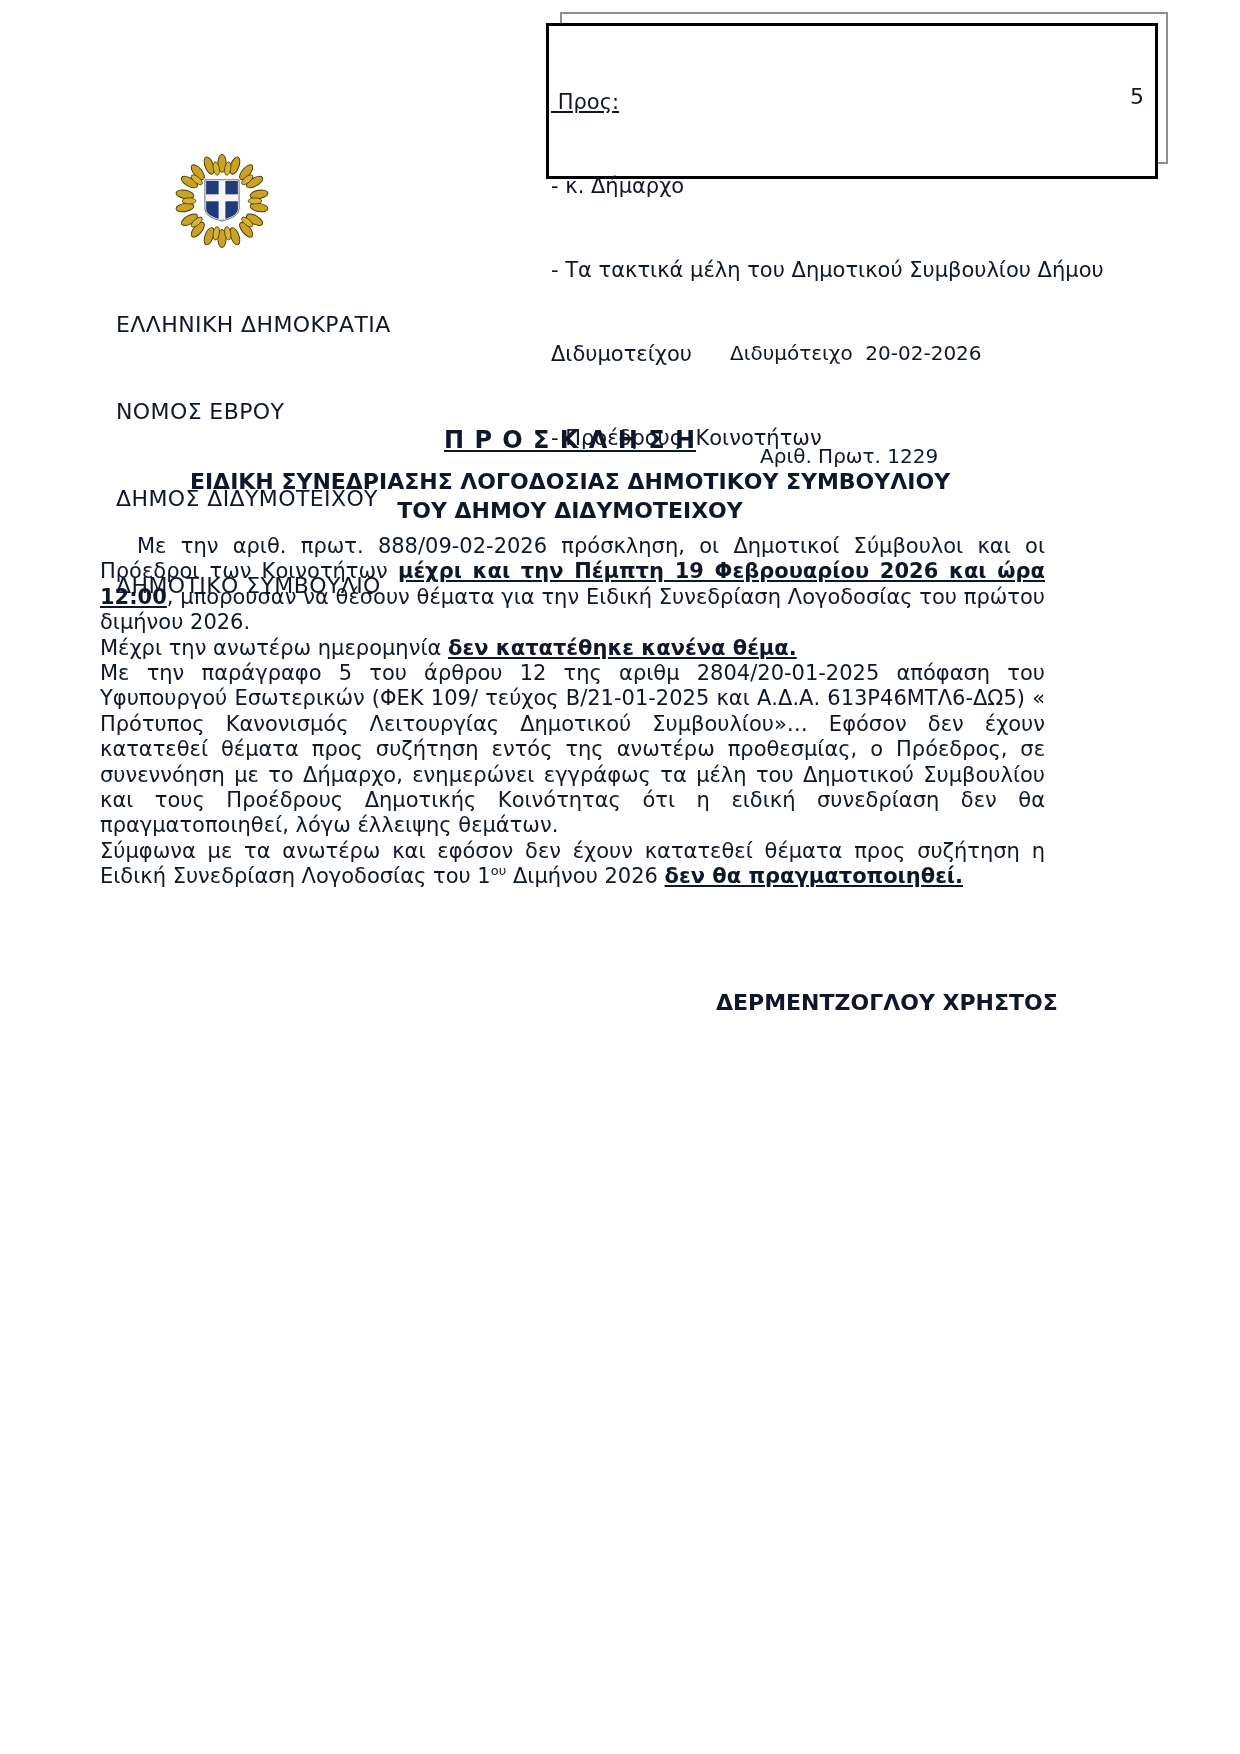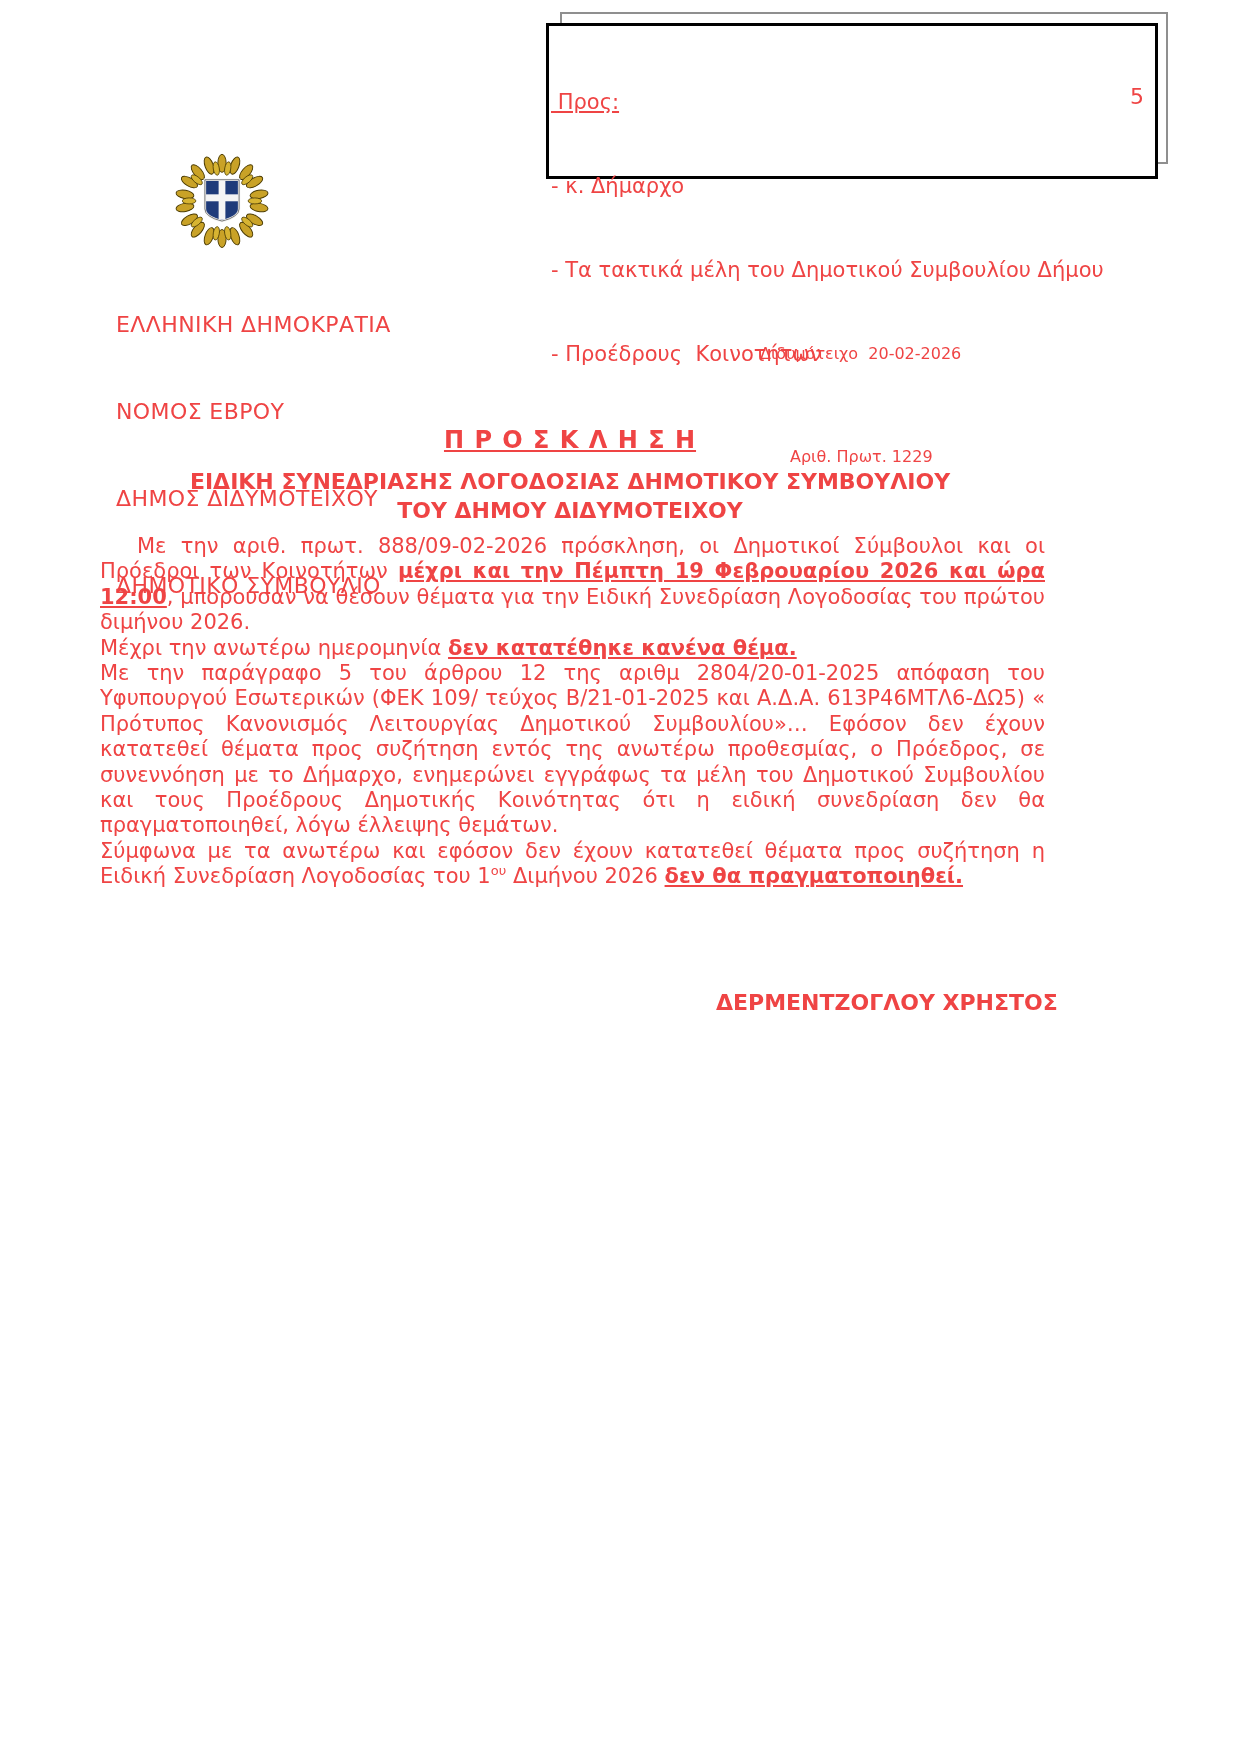--- a/index.html
+++ b/index.html
@@ -2,21 +2,21 @@
 <html lang="el"><head>
 <meta charset="utf-8">
 <style>
   * { margin:0; padding:0; box-sizing:border-box; }
   html,body { background:#ffffff; }
   .page {
     position:relative;
     width:1240px; height:1754px;
     background:#ffffff;
     font-family:"DejaVu Sans", "Liberation Sans", sans-serif;
-    color:#ef4444;
+    color:#0f172a;
     overflow:hidden;
   }
 
   
   .frame-gray {
     position:absolute; left:560px; top:12px;
     width:608px; height:152px;
     border:2px solid #8f8f8f;
     background:transparent;
   }
@@ -43,22 +43,22 @@
 
   
   .agency {
     position:absolute; left:116px; top:252px;
     font-size:22px; line-height:29px; letter-spacing:0.4px;
     white-space:pre;
   }
 
   
   .protocol {
-    position:absolute; left:760px; top:281px;
-    font-size:16px; line-height:29px; white-space:pre;
+    position:absolute; left:730px; top:281px;
+    font-size:20px; line-height:29px; white-space:pre;
   }
   .protocol .proto-number { padding-left:30px;margin-top:16px; }
 
   
   .title-block {
     position:absolute; left:95px; top:426px; width:950px;
     text-align:center; font-weight:bold;
   }
   .title-main {
     font-size:24px; text-decoration:underline; letter-spacing:1px;
@@ -91,20 +91,21 @@
 <body>
 
 <div class="page">
 
   <div class="frame-gray"></div>
   <div class="frame-black">
     <div class="recipients">
       <div class="heading"> Προς:</div>
       <div>- κ. Δήμαρχο</div>
       <div>- Τα τακτικά μέλη του Δημοτικού Συμβουλίου Δήμου</div>
+      <div>Διδυμοτείχου</div>
       <div>- Προέδρους  Κοινοτήτων</div>
     </div>
   </div>
   <div class="page-number-stamp">5</div>
 
   <div class="emblem">
     <svg viewBox="0 0 100 105" xmlns="http://www.w3.org/2000/svg">
       <defs>
         <ellipse id="lfA" cx="50" cy="14" rx="4.4" ry="9.6" fill="#c9a227" stroke="#4a3a00" stroke-width="1"></ellipse>
         <ellipse id="lfB" cx="50" cy="19" rx="3.2" ry="7.2" fill="#d7b432" stroke="#4a3a00" stroke-width="0.8"></ellipse>

